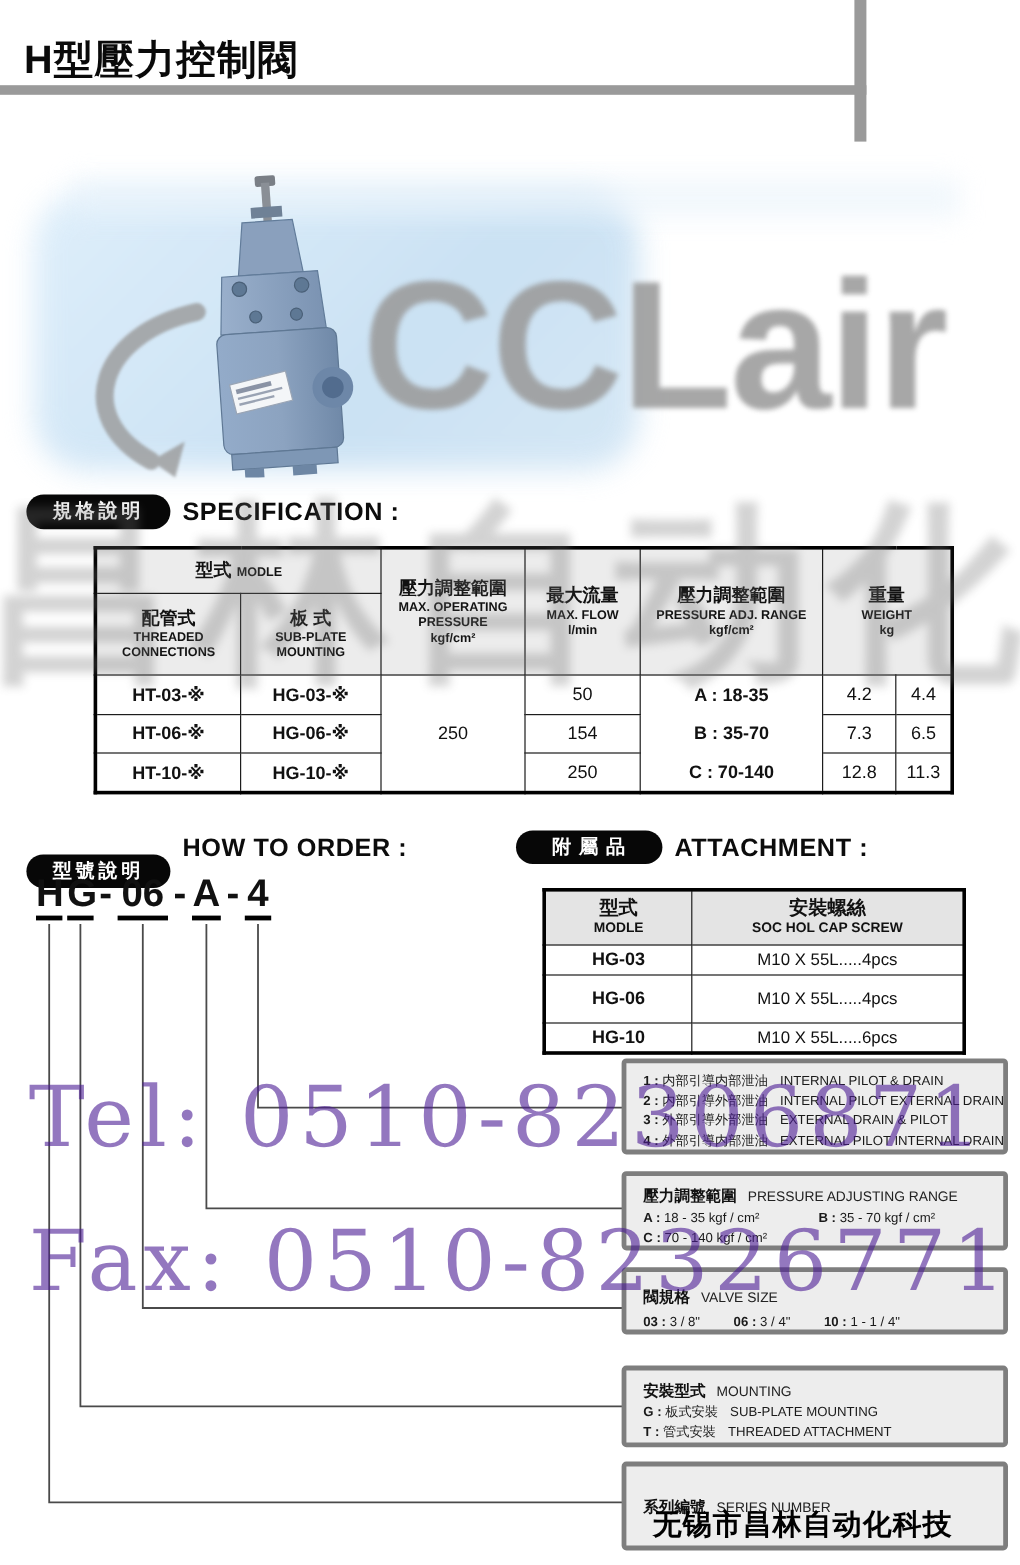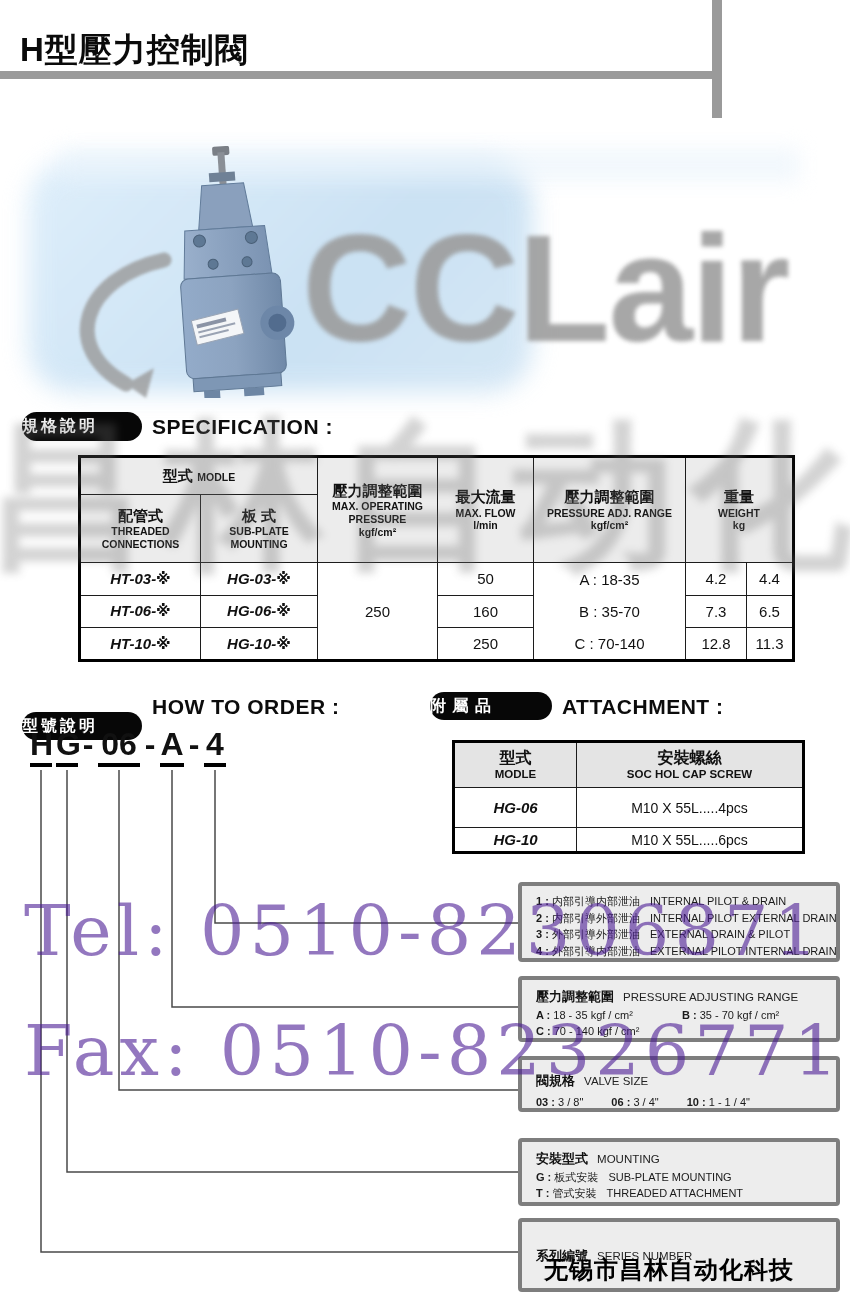--- a/index.html
+++ b/index.html
@@ -16,40 +16,40 @@
   .blob{left:28px;top:160px;width:505px;height:232px;border-radius:45px;
         background:linear-gradient(135deg,#d9ecfa 0%,#c2ddf2 60%,#cfe4f4 100%);
         filter:blur(12px);opacity:.85;}
   .blob-top{left:60px;top:148px;width:740px;height:34px;background:#e9f3fb;filter:blur(10px);opacity:.6;}
   .wm-cclair{left:302px;top:212px;font-size:152px;font-weight:bold;color:#9b9b9b;
              letter-spacing:-2px;white-space:nowrap;filter:blur(2px);opacity:.88;line-height:1;}
   .wm-swoosh{left:52px;top:252px;filter:blur(1.5px);opacity:.8;}
   .valve{left:150px;top:146px;filter:blur(.3px);}
   
   .badge{background:#070707;color:#fff;border-radius:16px;display:flex;align-items:center;
-         font-weight:bold;font-size:16px;letter-spacing:3px;}
+         justify-content:center;font-weight:bold;font-size:16px;letter-spacing:3px;}
   .sec-title{font-weight:bold;font-size:21px;letter-spacing:.5px;color:#0c0c0c;}
   
   .wm-changlin{left:-14px;top:414px;font-size:162px;font-weight:bold;color:#6e6e6e;opacity:.30;
                letter-spacing:14px;white-space:nowrap;filter:blur(4px);line-height:1;z-index:6;pointer-events:none;}
   .wm-blue{font-family:"DejaVu Serif","Liberation Serif",serif;font-size:70px;color:#4c1d95;
            opacity:.60;letter-spacing:5px;white-space:nowrap;line-height:1;z-index:10;pointer-events:none;}
   .wm-company{left:544px;top:1254px;font-size:24px;font-weight:bold;color:#000;letter-spacing:1px;
               z-index:11;white-space:nowrap;}
   
   .spec{left:78px;top:455px;width:714px;border-collapse:collapse;table-layout:fixed;
         border:3px solid #000;background:transparent;z-index:4;}
   .spec th,.spec td{border:1px solid #1c1c1c;text-align:center;vertical-align:middle;padding:0;}
   .spec .hd{background:#ececec;}
   .zh{font-size:15px;font-weight:bold;line-height:1.25;}
   .en{font-size:10.5px;font-weight:bold;line-height:1.2;}
   .cellv{font-size:15px;}
-  .cellb{font-size:15px;font-weight:bold;font-style:italic;}
+  .cellb{font-size:15px;font-weight:bold;}
   .adjflex{display:flex;flex-direction:column;justify-content:space-around;height:96px;}
-  .adjflex div{font-size:15px;font-weight:normal;}
+  .adjflex div{font-size:15px;font-weight:bold;}
   
   .code{left:30px;top:726px;display:flex;align-items:flex-start;z-index:3;}
   .code .seg{display:inline-block;text-align:center;font-size:32px;font-weight:800;line-height:36px;margin-right:4px;}
   .code .u{border-bottom:4px solid #000;padding-bottom:1px;}
   
   .att{left:452px;top:740px;width:350px;border-collapse:collapse;table-layout:fixed;
        border:3px solid #000;z-index:4;}
   .att th,.att td{border:1px solid #1c1c1c;text-align:center;vertical-align:middle;padding:0;}
   .att .hd{background:#e4e4e4;}
   .att .zh{font-size:16px;}
@@ -195,21 +195,21 @@
           <div>B : 35-70</div>
           <div>C : 70-140</div>
         </div>
       </td>
       <td class="cellv">4.2</td>
       <td class="cellv">4.4</td>
     </tr>
     <tr style="height:32px">
       <td class="cellb">HT-06-※</td>
       <td class="cellb">HG-06-※</td>
-      <td class="cellv">160</td>
+      <td class="cellv">154</td>
       <td class="cellv">7.3</td>
       <td class="cellv">6.5</td>
     </tr>
     <tr style="height:32px">
       <td class="cellb">HT-10-※</td>
       <td class="cellb">HG-10-※</td>
       <td class="cellv">250</td>
       <td class="cellv">12.8</td>
       <td class="cellv">11.3</td>
     </tr>
@@ -245,20 +245,24 @@
     <tbody>
         <tr style="height:46px">
       <th class="hd">
         <div class="zh">型式</div>
         <div class="en">MODLE</div>
       </th>
       <th class="hd">
         <div class="zh">安裝螺絲</div>
         <div class="en">SOC HOL CAP SCREW</div>
       </th>
+    </tr>
+    <tr style="height:25px">
+      <td><span class="cellb">HG-03</span></td>
+      <td><span class="cellv">M10 X 55L.....4pcs</span></td>
     </tr>
     <tr style="height:40px">
       <td><span class="cellb">HG-06</span></td>
       <td><span class="cellv">M10 X 55L.....4pcs</span></td>
     </tr>
     <tr style="height:25px">
       <td><span class="cellb">HG-10</span></td>
       <td><span class="cellv">M10 X 55L.....6pcs</span></td>
     </tr>
   </tbody>

